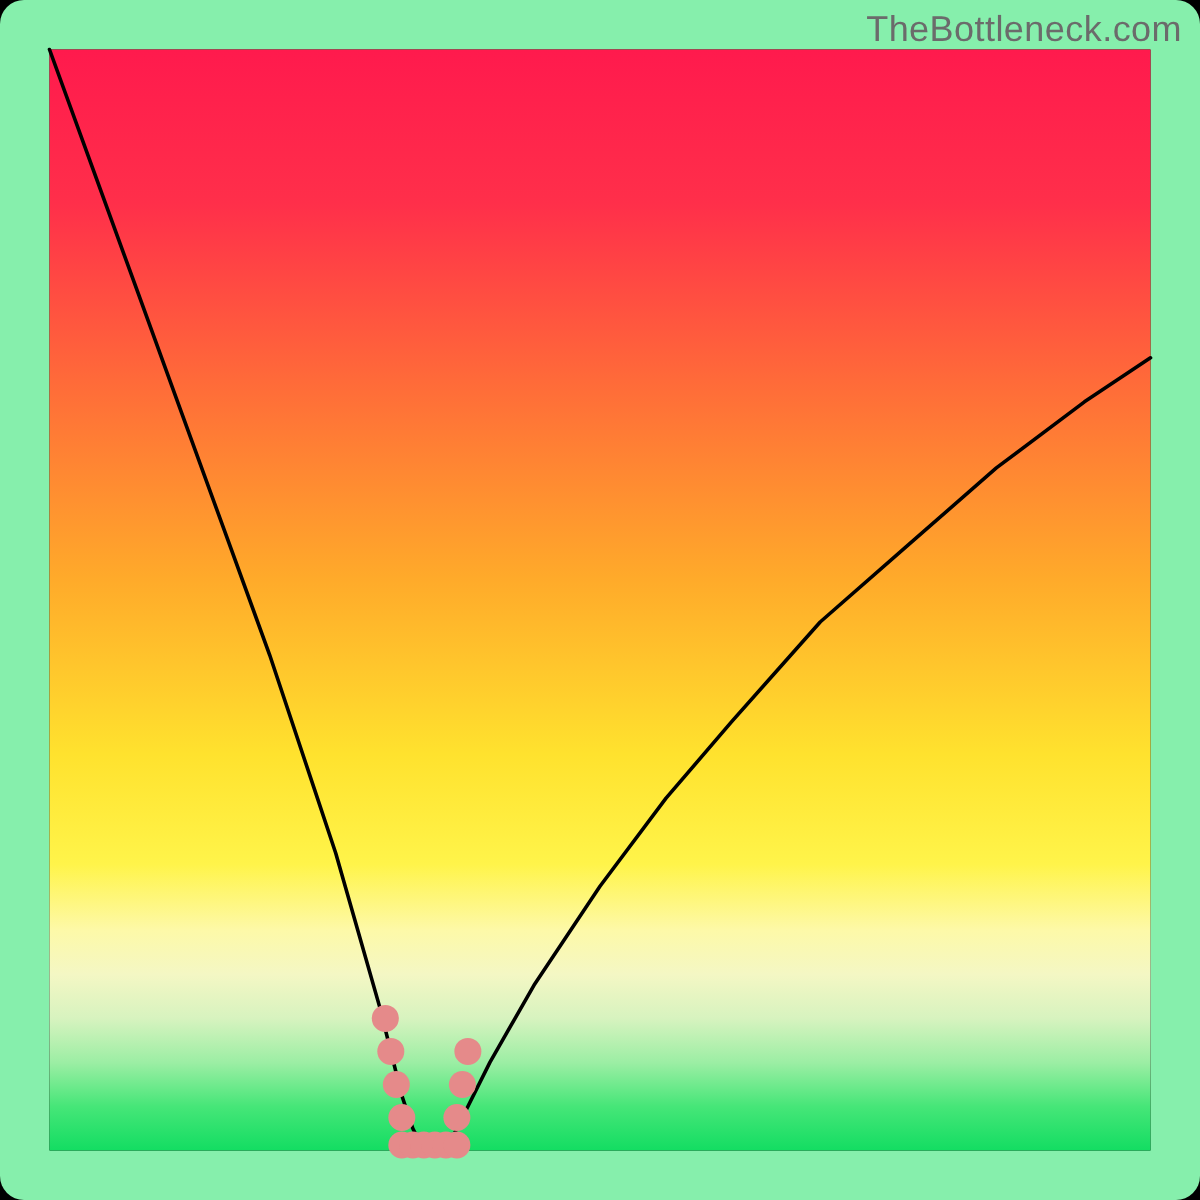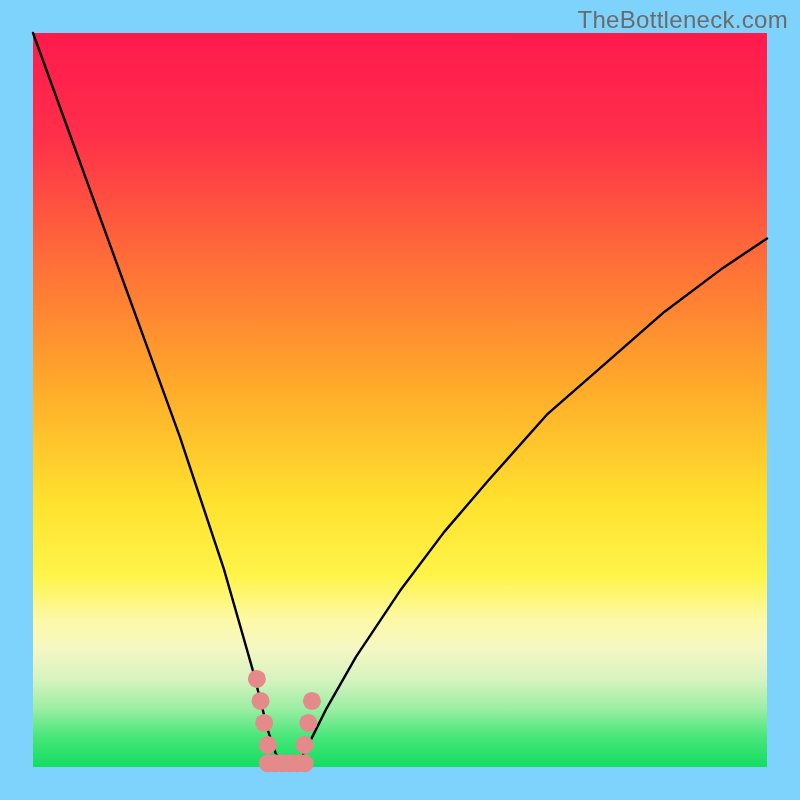--- a/index.html
+++ b/index.html
@@ -7,21 +7,22 @@
     padding: 0;
     width: 800px;
     height: 800px;
     background: #000;
     overflow: hidden;
     font-family: Arial, Helvetica, sans-serif;
   }
   .frame {
     position: absolute;
     inset: 0;
-    background: #7dd3fc;
+    background: #86efac;
+    border-radius: 16px;
   }
   .plot {
     position: absolute;
     background: #000;
   }
   .gradient {
     position: absolute;
     inset: 0;
   }
   .watermark {

